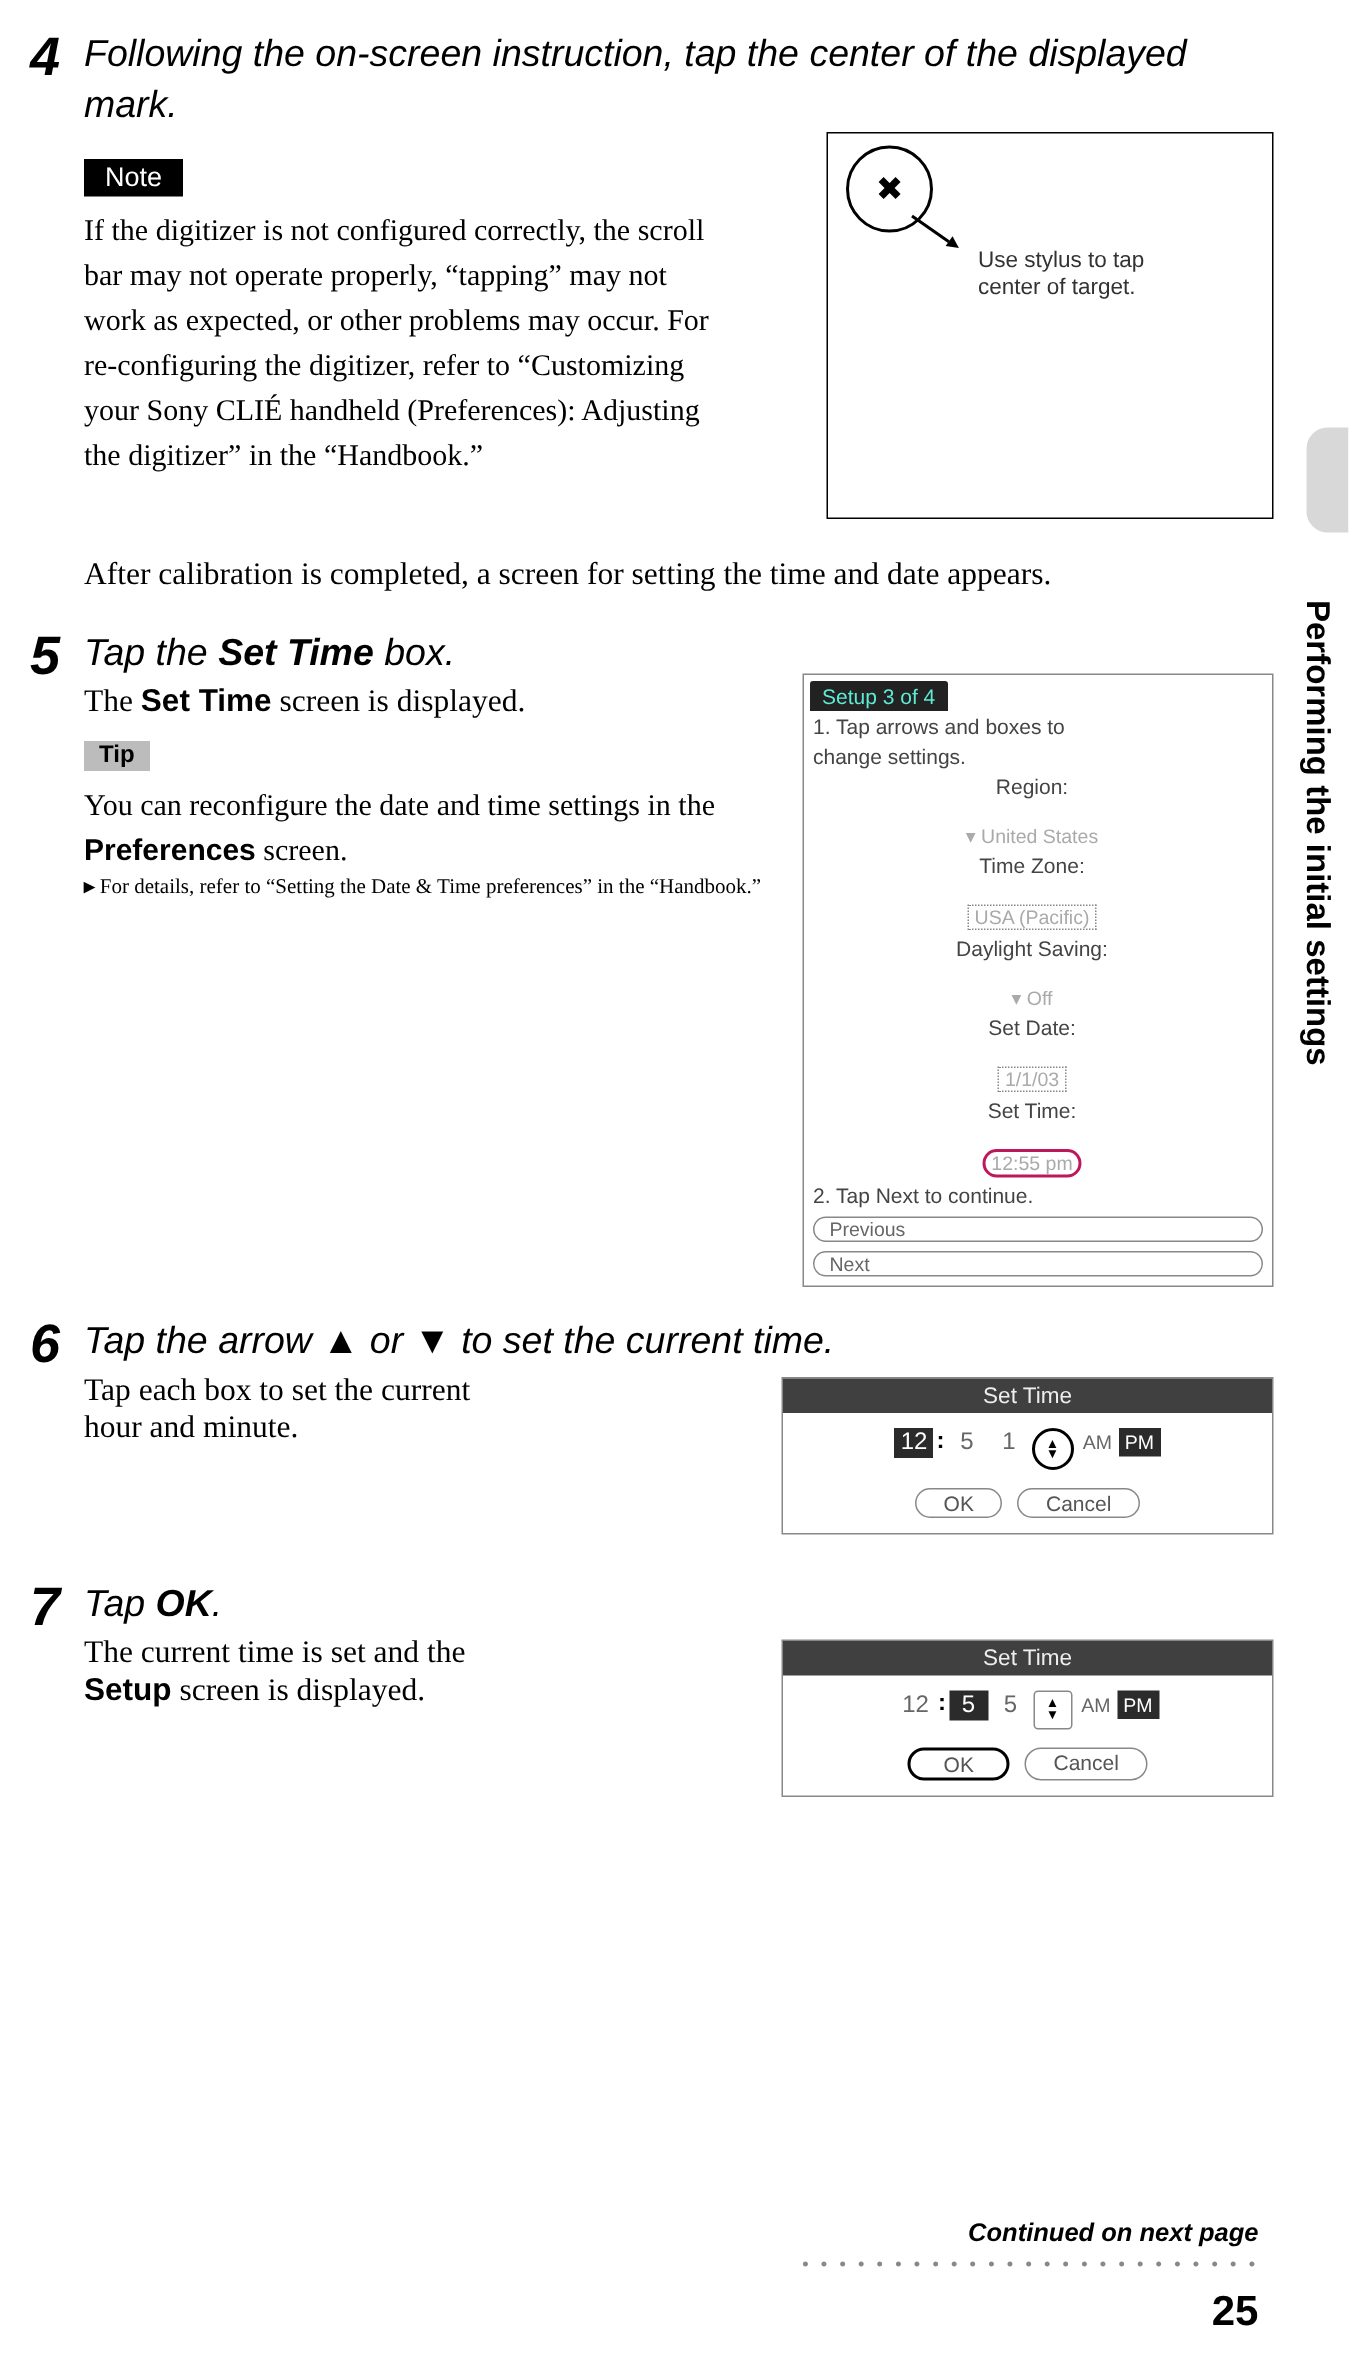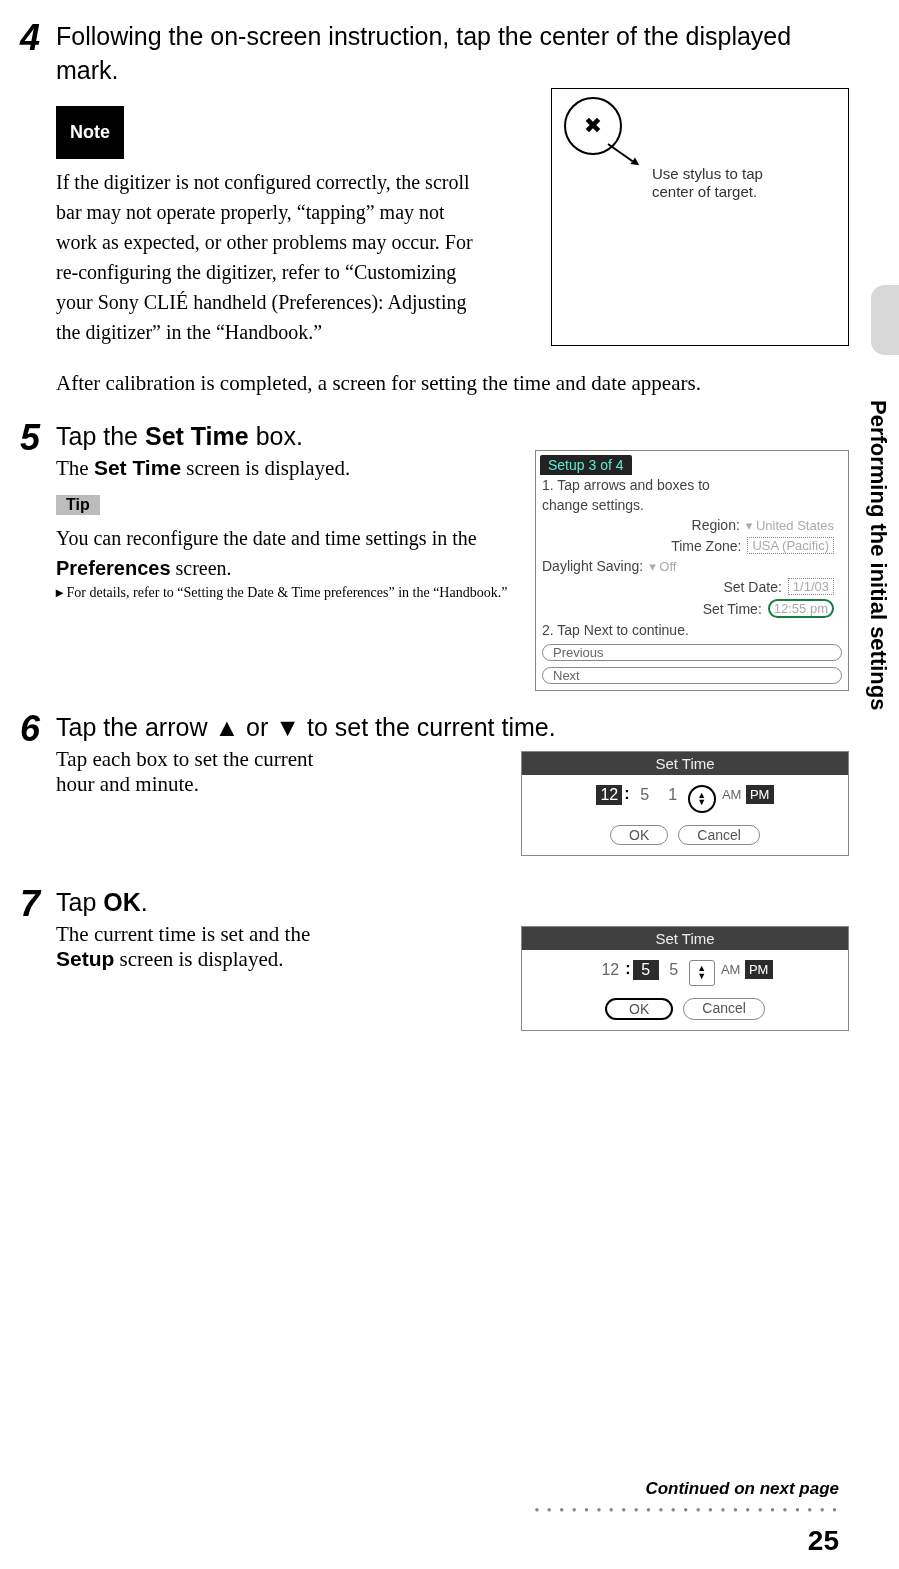--- a/index.html
+++ b/index.html
@@ -32,41 +32,42 @@
     font-style: italic;
   }
   .step-body {
     flex: 1;
     padding-left: 6px;
   }
   .step-title {
     font-family: Verdana, Arial, sans-serif;
     font-size: 25px;
     line-height: 1.35;
+    font-style: italic;
   }
   .step-title .bold {
     font-weight: 700;
   }
   .step-sub {
     font-family: 'Times New Roman', serif;
     font-size: 21px;
     margin-top: 2px;
   }
   .step-sub .bold {
     font-family: Arial, sans-serif;
     font-weight: 700;
   }
   .note-badge {
     display: inline-block;
     background: #000;
     color: #fff;
     font-family: Arial, sans-serif;
-    font-weight: 700;
+    font-weight: 400;
     font-size: 18px;
-    padding: 16px 14px;
+    padding: 2px 14px;
     margin: 18px 0 8px 0;
   }
   .tip-badge {
     display: inline-block;
     background: #bcbcbc;
     color: #000;
     font-family: Arial, sans-serif;
     font-weight: 700;
     font-size: 16px;
     padding: 1px 10px;
@@ -172,27 +173,28 @@
     font-size: 14px;
     border-radius: 2px 2px 0 0;
     margin: 4px 0 0 4px;
   }
   .fig2 .instr { padding: 2px 6px; color: #444; }
   .fig2 .row {
     display: flex;
     justify-content: flex-end;
     padding: 2px 14px 2px 6px;
     align-items: center;
-    gap: 6px;
+    gap: 18px;
+    flex-direction: column;
   }
   .fig2 .row .lbl { color: #444; font-size: 14px; }
   .fig2 .row .val { color: #aaa; font-size: 13px; }
   .fig2 .box { border: 1px dotted #888; padding: 0 4px; color: #999; }
   .fig2 .circle-highlight {
-    border: 2px solid #15803d;
+    border: 2px solid #be185d;
     border-radius: 10px;
     padding: 0 4px;
   }
   .fig2 .btns {
     padding: 4px 6px 6px 6px;
     display: flex;
     gap: 6px;
     flex-direction: column;
   }
   .fig2 .pill {

